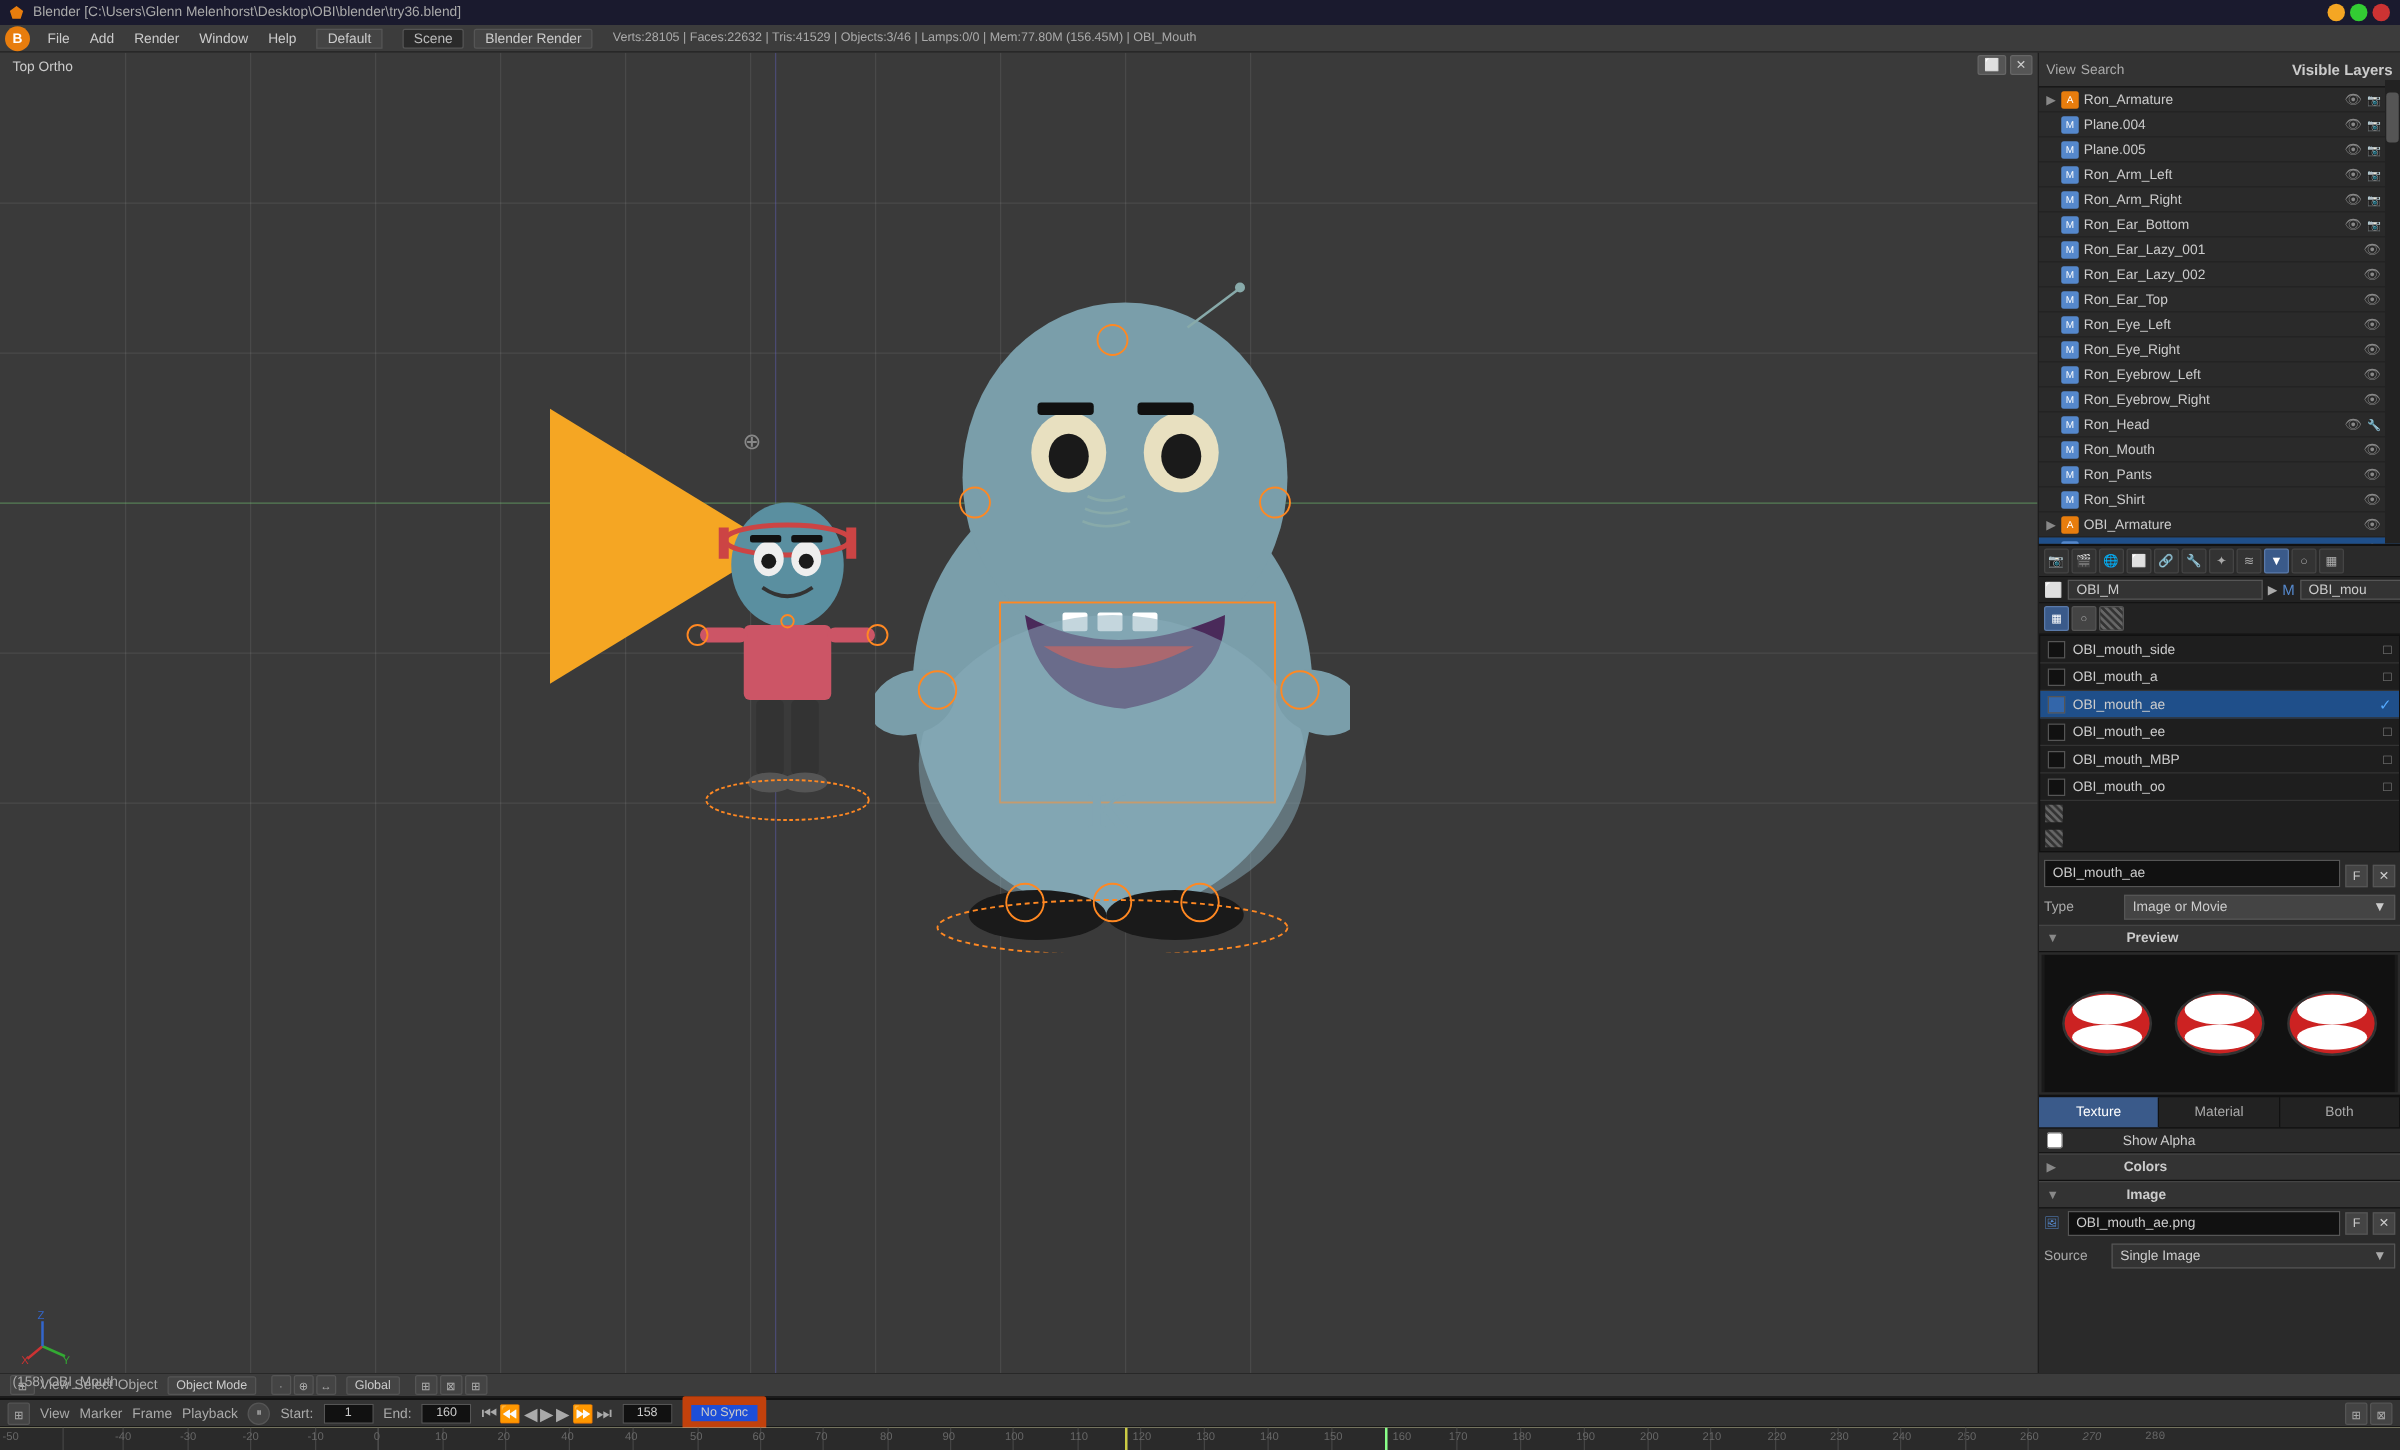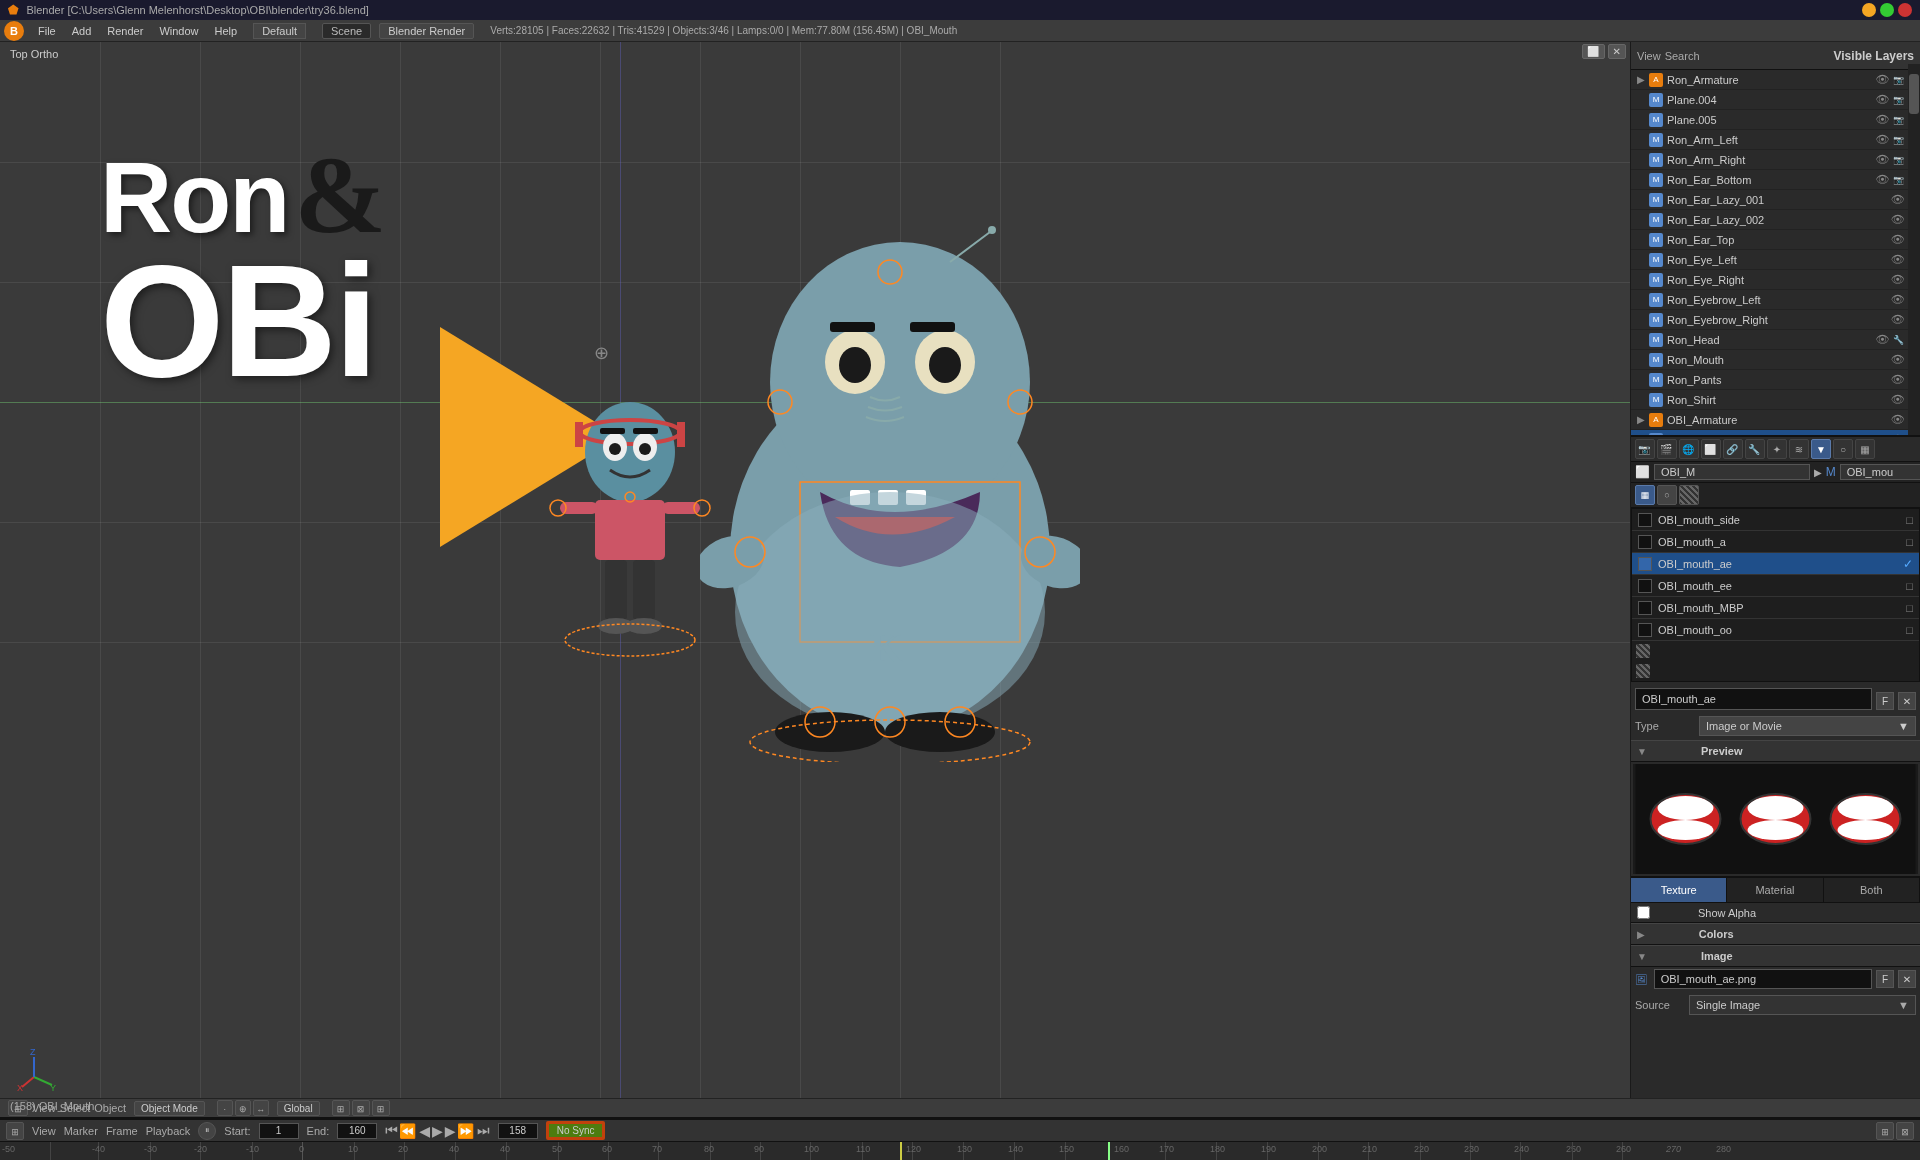--- a/index.html
+++ b/index.html
@@ -533,27 +533,20 @@
     <div class="grid-h" style="top:120px;"></div>
     <div class="grid-h" style="top:240px;"></div>
     <div class="grid-h" style="top:360px;"></div>
     <div class="grid-h" style="top:480px;"></div>
     <div class="grid-h" style="top:600px;"></div>
     <div class="grid-main-v" style="left:620px;"></div>
     <div class="grid-main-h" style="top:360px;"></div>
 
     <div id="viewport-content">
 
-      <div style="position:absolute; top:90px; left:100px;">
-        <div style="display:flex; align-items:baseline;">
-          <span style="font-size:100px;font-weight:900;color:white;font-family:Arial Black,sans-serif;text-shadow:3px 3px 6px rgba(0,0,0,0.5);letter-spacing:-2px;">Ron</span>
-          <span style="font-size:110px;color:#1a1a1a;font-family:Georgia,serif;font-weight:bold;margin-left:6px;">&amp;</span>
-        </div>
-        <div style="font-size:160px;font-weight:900;color:white;font-family:Arial Black,sans-serif;text-shadow:3px 3px 8px rgba(0,0,0,0.5);margin-top:-30px;letter-spacing:-3px;">OBi</div>
-      </div>
 
       <div style="position:absolute;top:285px;left:440px;width:0;height:0;border-top:110px solid transparent;border-bottom:110px solid transparent;border-left:180px solid #f5a623;"></div>
 
       <div style="position:absolute;top:302px;left:594px;color:#888;font-size:18px;line-height:1;">⊕</div>
 
       <svg style="position:absolute;top:350px;left:540px;width:180px;height:380px;" viewBox="0 0 180 380">
 
         <ellipse cx="90" cy="60" rx="45" ry="50" fill="#5a8fa0"></ellipse>
 
         <ellipse cx="90" cy="40" rx="50" ry="12" fill="none" stroke="#cc4444" stroke-width="4"></ellipse>
@@ -987,21 +980,21 @@
     <div style="display:flex;gap:2px;align-items:center;">
       <div style="cursor:pointer;color:#aaa;font-size:14px;">⏮</div>
       <div style="cursor:pointer;color:#aaa;font-size:14px;">⏪</div>
       <div style="cursor:pointer;color:#aaa;font-size:14px;">◀</div>
       <div style="cursor:pointer;color:#aaa;font-size:14px;">▶</div>
       <div style="cursor:pointer;color:#aaa;font-size:14px;">▶</div>
       <div style="cursor:pointer;color:#aaa;font-size:14px;">⏩</div>
       <div style="cursor:pointer;color:#aaa;font-size:14px;">⏭</div>
     </div>
     <input class="tl-input" type="text" value="158" style="">
-    <div style="background:#4d7c0f;border:3px solid #c2410c;color:#ccc;padding:1px 8px;font-size:10px;cursor:pointer;border-radius:2px;">No Sync</div>
+    <div style="background:#1d4ed8;border:7px solid #c2410c;color:#ccc;padding:1px 8px;font-size:10px;cursor:pointer;border-radius:2px;">No Sync</div>
     <div style="display:flex;gap:2px;margin-left:auto;">
       <div style="width:18px;height:18px;background:#444;border:1px solid #555;cursor:pointer;font-size:9px;text-align:center;line-height:18px;color:#aaa;border-radius:2px;">⊞</div>
       <div style="width:18px;height:18px;background:#444;border:1px solid #555;cursor:pointer;font-size:9px;text-align:center;line-height:18px;color:#aaa;border-radius:2px;">⊠</div>
     </div>
   </div>
   <div id="timeline-track">
 
     <div style="position:absolute;top:0;left:0;right:0;bottom:0;background:#2a2a2a;">
 
       <div style="position:absolute;left:50px;top:0;bottom:0;width:1px;background:#444;"></div>
@@ -1066,18 +1059,18 @@
       <div style="position:absolute;left:1470px;top:0;bottom:0;width:1px;background:#444;"></div>
       <span style="position:absolute;left:1464px;top:2px;font-size:9px;color:#666;">230</span>
       <div style="position:absolute;left:1520px;top:0;bottom:0;width:1px;background:#444;"></div>
       <span style="position:absolute;left:1514px;top:2px;font-size:9px;color:#666;">240</span>
       <div style="position:absolute;left:1572px;top:0;bottom:0;width:1px;background:#444;"></div>
       <span style="position:absolute;left:1566px;top:2px;font-size:9px;color:#666;">250</span>
       <div style="position:absolute;left:1622px;top:0;bottom:0;width:1px;background:#444;"></div>
       <span style="position:absolute;left:1616px;top:2px;font-size:9px;color:#666;">260</span>
       <div style="position:absolute;left:1572px;top:0;bottom:0;width:1px;background:#444;"></div>
       <span style="position:absolute;left:1666px;top:2px;font-size:9px;color:#666;font-style:italic;">270</span>
-      <span style="position:absolute;left:1716px;top:2px;font-size:9px;color:#666;">280</span>
+      <span style="position:absolute;left:1716px;top:2px;font-size:9px;color:#666;font-family:Liberation Mono, monospace;">280</span>
     </div>
   </div>
 </div>
 
 <div style="position:absolute;bottom:48px;left:10px;color:#aaa;font-size:11px;">(158) OBI_Mouth</div>
 
 </body></html>

